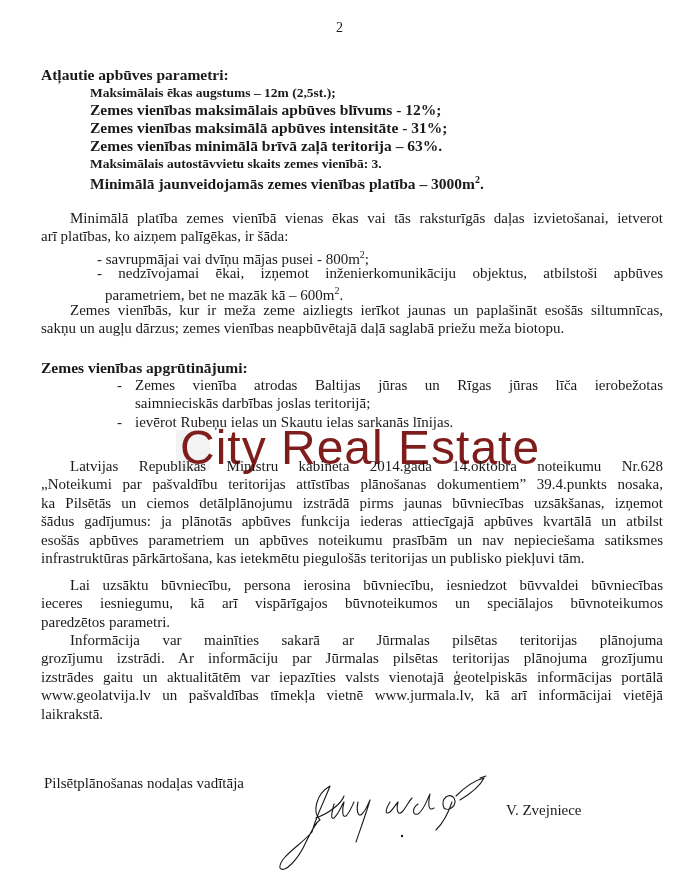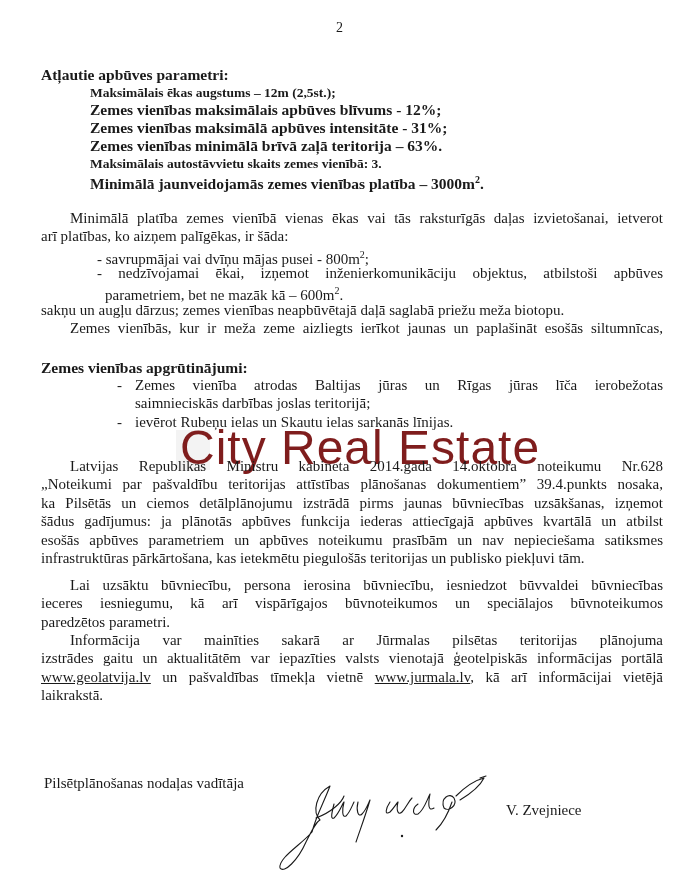--- a/index.html
+++ b/index.html
@@ -13,21 +13,21 @@
   .page-num { left: 0; width: 679px; text-align: center; top: 20px; font-size: 14px; }
   .heading { font-weight: bold; font-size: 15.5px; }
   .param { font-weight: bold; left: 90px; }
   .p-small { font-size: 13.5px; }
   .p-big { font-size: 15.5px; }
   .body-text { font-size: 15px; line-height: 18.4px; }
   .block { position: absolute; left: 41px; width: 622px; text-align: justify; font-size: 15px; line-height: 18.4px; }
   .line { display: block; text-align: justify; text-align-last: justify; }
   .line.last { text-align-last: left; }
   .dash-item { position: absolute; font-size: 15px; line-height: 18.4px; }
-  .u { text-decoration: underline; }
+  .u { }
   .b { font-weight: normal; }
   .watermark {
     position: absolute; left: 180px; top: 420px; font-family: "Liberation Sans", sans-serif;
     font-size: 48px; color: #7f1d1d; letter-spacing: 1px; z-index: 0; white-space: nowrap; text-align: right;
   }
   .wm-box { position: absolute; left: 176px; top: 430px; width: 34px; height: 40px; background: #f3f3f3; z-index: 0; }
   .content { position: relative; z-index: 1; }
   .sig { position: absolute; left: 272px; top: 772px; width: 230px; height: 100px; }
 </style>
 </head>
@@ -53,22 +53,22 @@
       <span class="line" style="padding-left:29px;">Minimālā platība zemes vienībā vienas ēkas vai tās raksturīgās daļas izvietošanai, ietverot</span>
       <span class="line last">arī platības, ko aizņem palīgēkas, ir šāda:</span>
     </div>
     <div class="dash-item" style="left:97px; top:246px;"><span>- savrupmājai vai dvīņu mājas pusei - 800m</span><sup style="font-size:10px;">2</sup><span>;</span></div>
     <div class="dash-item" style="left:97px; top:264px; width:566px;">
       <span class="line">- nedzīvojamai ēkai, izņemot inženierkomunikāciju objektus, atbilstoši apbūves</span>
       <span class="line last" style="padding-left:8px;"><span>parametriem, bet ne mazāk kā – 600m</span><sup style="font-size:10px;">2</sup><span>.</span></span>
     </div>
 
     <div class="block" style="top:301px;">
+      <span class="line" style="padding-left:29px;">Zemes vienībās, kur ir meža zeme aizliegts ierīkot jaunas un paplašināt esošās siltumnīcas,</span>
       <span class="line last">sakņu un augļu dārzus; zemes vienības neapbūvētajā daļā saglabā priežu meža biotopu.</span>
-      <span class="line" style="padding-left:29px;">Zemes vienībās, kur ir meža zeme aizliegts ierīkot jaunas un paplašināt esošās siltumnīcas,</span>
     </div>
 
     <div class="abs heading" style="left:41px; top:359px;">Zemes vienības apgrūtinājumi:</div>
     <div class="dash-item" style="left:117px; top:376px;">-</div>
     <div class="dash-item" style="left:135px; top:376px; width:528px;">
       <span class="line">Zemes vienība atrodas Baltijas jūras un Rīgas jūras līča ierobežotas</span>
       <span class="line last">saimnieciskās  darbības joslas teritorijā;</span>
     </div>
     <div class="dash-item" style="left:117px; top:413px;">-</div>
     <div class="dash-item" style="left:135px; top:413px;">ievērot Rubeņu ielas un Skautu ielas sarkanās līnijas.</div>
@@ -83,20 +83,21 @@
     </div>
 
     <div class="block" style="top:576px;">
       <span class="line" style="padding-left:29px;">Lai uzsāktu būvniecību, persona ierosina būvniecību, iesniedzot būvvaldei būvniecības</span>
       <span class="line">ieceres iesniegumu, kā arī vispārīgajos būvnoteikumos un speciālajos būvnoteikumos</span>
       <span class="line last">paredzētos parametri.</span>
     </div>
 
     <div class="block" style="top:631px;">
       <span class="line b" style="padding-left:29px;">Informācija var mainīties sakarā ar Jūrmalas pilsētas teritorijas plānojuma</span>
+      <span class="line"><span class="b">grozījumu izstrādi</span><span>. Ar informāciju par Jūrmalas pilsētas teritorijas plānojuma grozījumu</span></span>
       <span class="line">izstrādes gaitu un aktualitātēm var iepazīties valsts vienotajā ģeotelpiskās informācijas portālā</span>
       <span class="line"><a class="u" style="color:inherit;">www.geolatvija.lv</a><span> un pašvaldības tīmekļa vietnē </span><a class="u" style="color:inherit;">www.jurmala.lv</a><span>, kā arī informācijai vietējā</span></span>
       <span class="line last">laikrakstā.</span>
     </div>
 
     <div class="abs body-text" style="left:44px; top:774px;">Pilsētplānošanas nodaļas vadītāja</div>
     <svg class="sig" viewBox="0 0 230 100">
       <g fill="none" stroke="#1a1a1a" stroke-width="1.1" stroke-linecap="round" stroke-linejoin="round">
         <path d="M48 48 C 40 40, 44 22, 58 14 C 52 30, 44 44, 40 60 C 30 72, 6 86, 8 96 C 12 102, 26 88, 34 70 C 40 58, 44 50, 48 48"></path>
         <path d="M44 46 C 60 40, 70 30, 72 24"></path>

